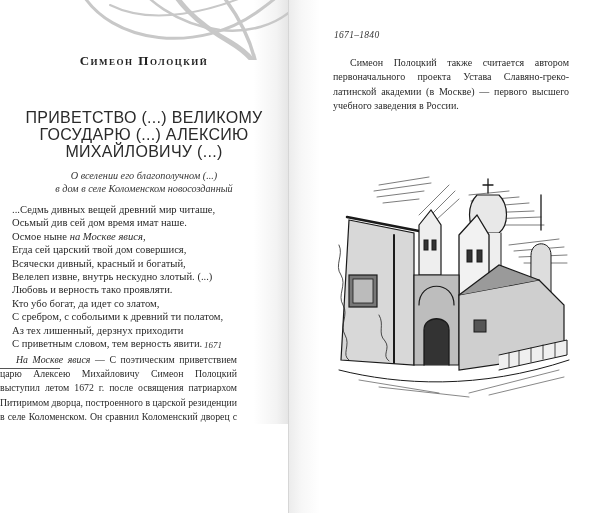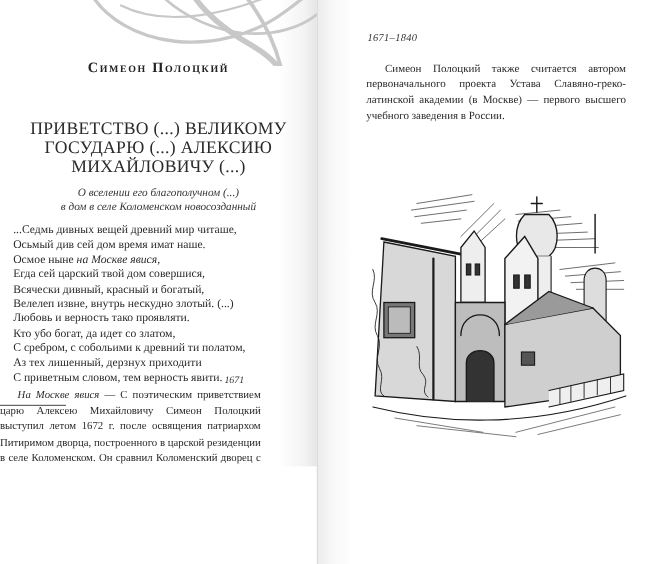--- a/index.html
+++ b/index.html
@@ -22,21 +22,21 @@
       background: linear-gradient(to right, #ececec 0%, #f7f7f7 4%, #ffffff 10%, #ffffff 100%);
       overflow: hidden;
     }
     .ornament { position: absolute; left: 70px; top: -30px; width: 230px; height: 90px; }
     .author {
       position: absolute; left: 0; width: 288px; top: 53px; text-align: center;
       font-size: 13px; letter-spacing: 1.5px; font-variant: small-caps; font-weight: bold; color: #222;
     }
     .title {
       position: absolute; left: 10px; width: 268px; top: 109px; text-align: center;
-      font-family: Liberation Serif, serif;
+      font-family: Liberation Sans, sans-serif;
       font-size: 16px; line-height: 17px; letter-spacing: 0.3px; color: #2a2a2a;
     }
     .subtitle {
       position: absolute; left: 10px; width: 268px; top: 170px; text-align: center;
       font-style: italic; font-size: 10.2px; line-height: 12.5px; color: #333;
     }
     .poem {
       position: absolute; left: 12px; top: 203px; width: 260px;
       font-size: 10.6px; line-height: 13.4px; color: #2a2a2a;
     }

